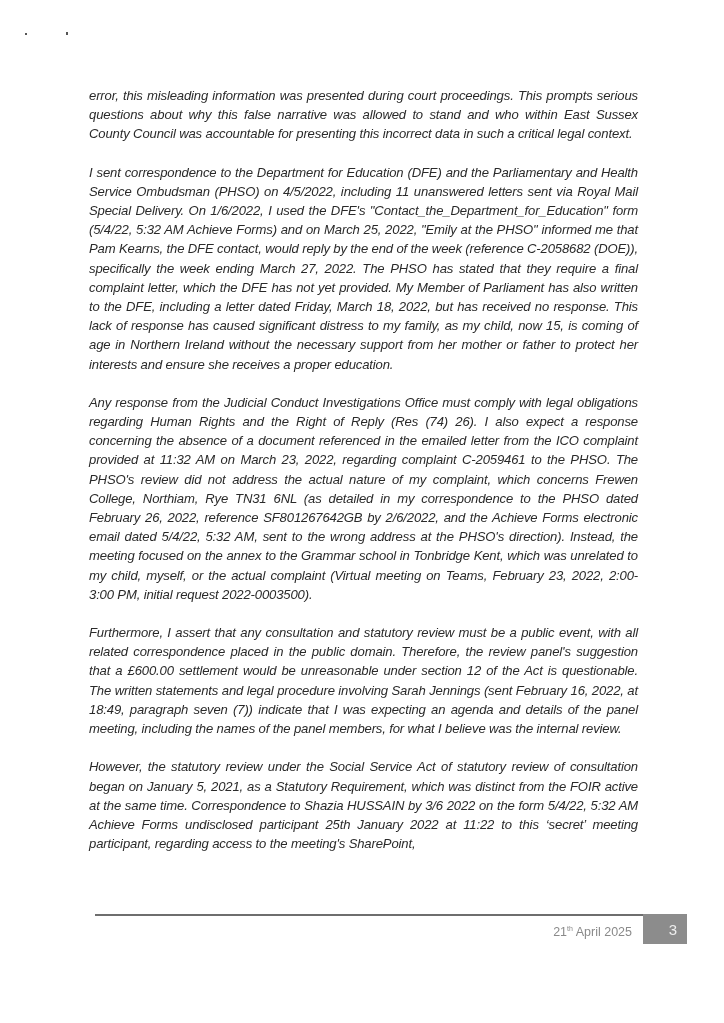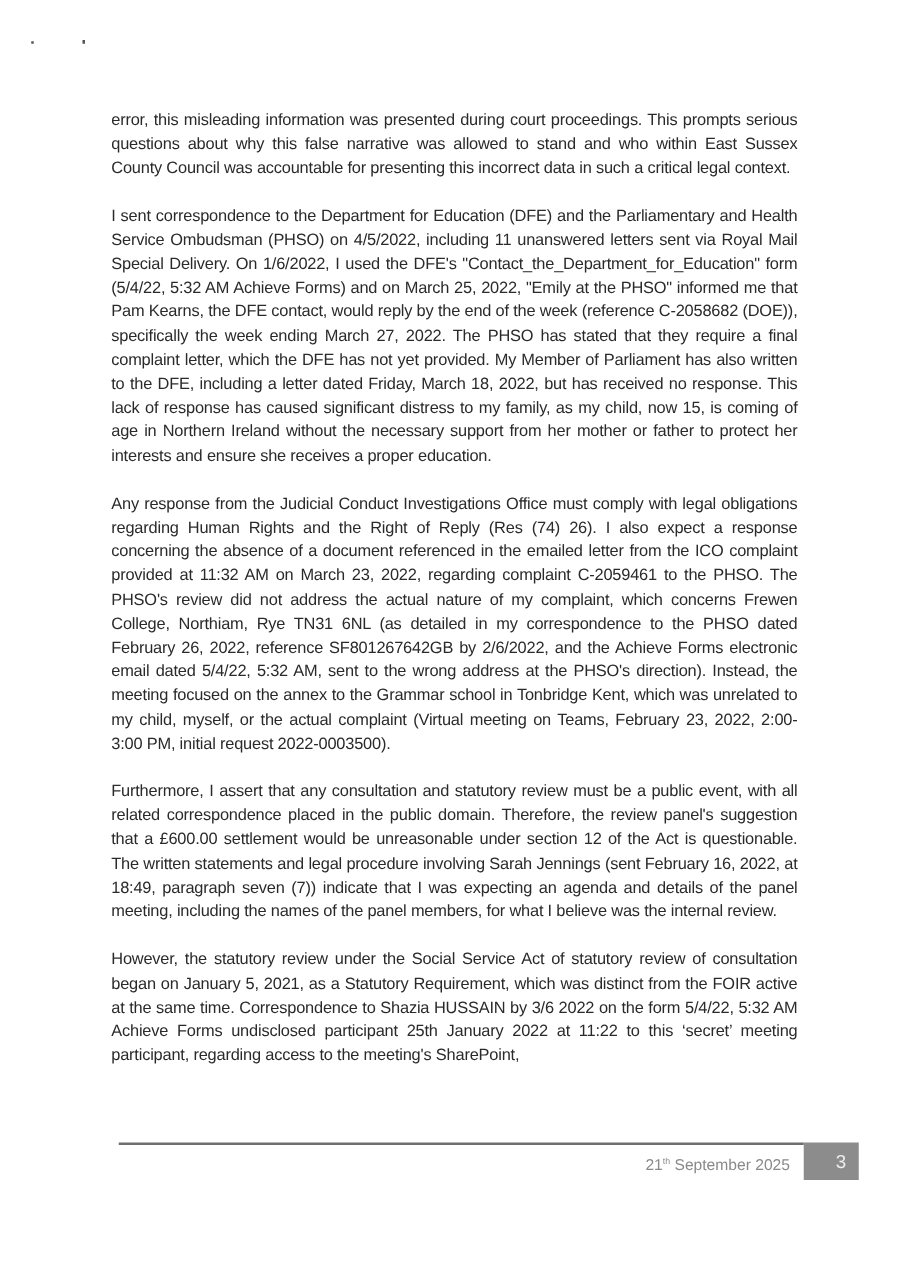--- a/index.html
+++ b/index.html
@@ -25,20 +25,21 @@
     .scan-mark.m2 { left: 66px; top: 32px; height: 3px; }
     .content {
       position: absolute;
       left: 89px;
       top: 86px;
       width: 549px;
       font-size: 13.1px;
       line-height: 19.2px;
       text-align: justify;
       letter-spacing: -0.15px;
+      font-style: italic;
     }
     .content p {
       margin: 0 0 19px 0;
     }
     .footer-rule {
       position: absolute;
       left: 95px;
       top: 914px;
       width: 548px;
       height: 2px;
@@ -80,17 +81,17 @@
 <div class="content">
   <p>error, this misleading information was presented during court proceedings. This prompts serious questions about why this false narrative was allowed to stand and who within East Sussex County Council was accountable for presenting this incorrect data in such a critical legal context.</p>
   <p>I sent correspondence to the Department for Education (DFE) and the Parliamentary and Health Service Ombudsman (PHSO) on 4/5/2022, including 11 unanswered letters sent via Royal Mail Special Delivery. On 1/6/2022, I used the DFE's "Contact_the_Department_for_Education" form (5/4/22, 5:32 AM Achieve Forms) and on March 25, 2022, "Emily at the PHSO" informed me that Pam Kearns, the DFE contact, would reply by the end of the week (reference C-2058682 (DOE)), specifically the week ending March 27, 2022. The PHSO has stated that they require a final complaint letter, which the DFE has not yet provided. My Member of Parliament has also written to the DFE, including a letter dated Friday, March 18, 2022, but has received no response. This lack of response has caused significant distress to my family, as my child, now 15, is coming of age in Northern Ireland without the necessary support from her mother or father to protect her interests and ensure she receives a proper education.</p>
   <p>Any response from the Judicial Conduct Investigations Office must comply with legal obligations regarding Human Rights and the Right of Reply (Res (74) 26). I also expect a response concerning the absence of a document referenced in the emailed letter from the ICO complaint provided at 11:32 AM on March 23, 2022, regarding complaint C-2059461 to the PHSO. The PHSO's review did not address the actual nature of my complaint, which concerns Frewen College, Northiam, Rye TN31 6NL (as detailed in my correspondence to the PHSO dated February 26, 2022, reference SF801267642GB by 2/6/2022, and the Achieve Forms electronic email dated 5/4/22, 5:32 AM, sent to the wrong address at the PHSO's direction). Instead, the meeting focused on the annex to the Grammar school in Tonbridge Kent, which was unrelated to my child, myself, or the actual complaint (Virtual meeting on Teams, February 23, 2022, 2:00-3:00 PM, initial request 2022-0003500).</p>
   <p>Furthermore, I assert that any consultation and statutory review must be a public event, with all related correspondence placed in the public domain. Therefore, the review panel's suggestion that a £600.00 settlement would be unreasonable under section 12 of the Act is questionable. The written statements and legal procedure involving Sarah Jennings (sent February 16, 2022, at 18:49, paragraph seven (7)) indicate that I was expecting an agenda and details of the panel meeting, including the names of the panel members, for what I believe was the internal review.</p>
   <p>However, the statutory review under the Social Service Act of statutory review of consultation began on January 5, 2021, as a Statutory Requirement, which was distinct from the FOIR active at the same time. Correspondence to Shazia HUSSAIN by 3/6 2022 on the form 5/4/22, 5:32 AM Achieve Forms undisclosed participant 25th January 2022 at 11:22 to this ‘secret’ meeting participant, regarding access to the meeting's SharePoint,</p>
 </div>
 
 <div class="footer-rule"></div>
 
-<div class="footer-date"><span>21</span><sup>th</sup><span> September 2025</span></div>
+<div class="footer-date"><span>21</span><sup>th</sup><span> April 2025</span></div>
 
 <div class="page-box">
   <span>3</span>
 </div>
 
 </body></html>

